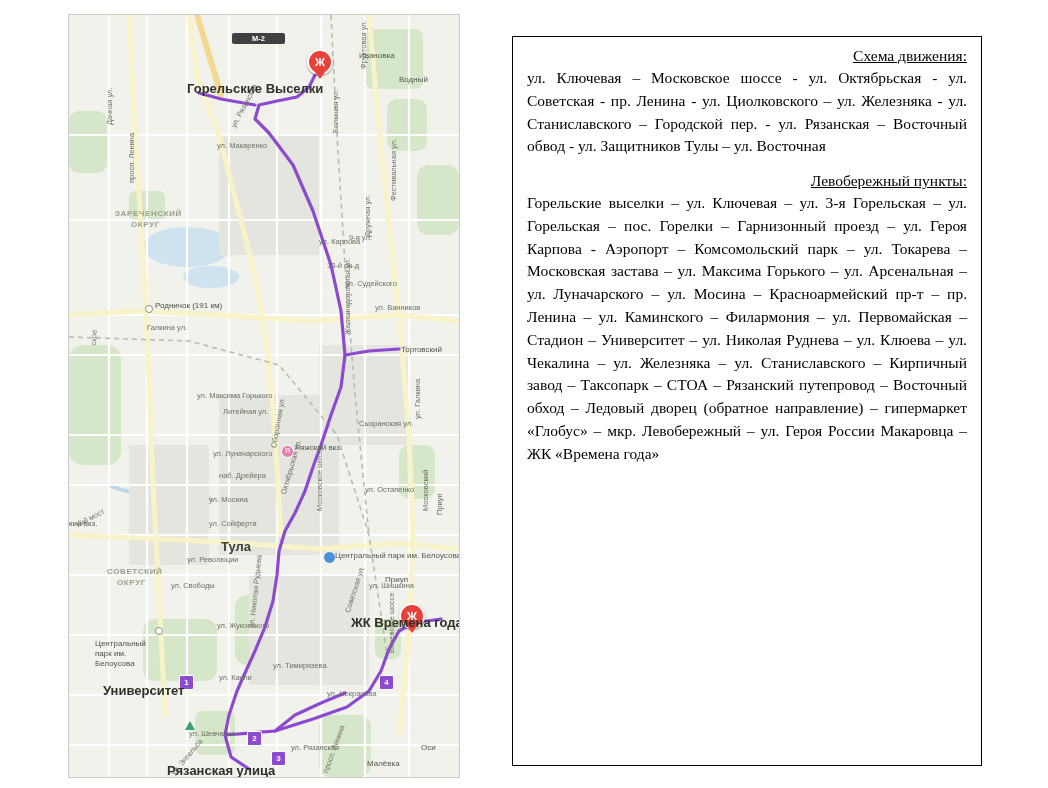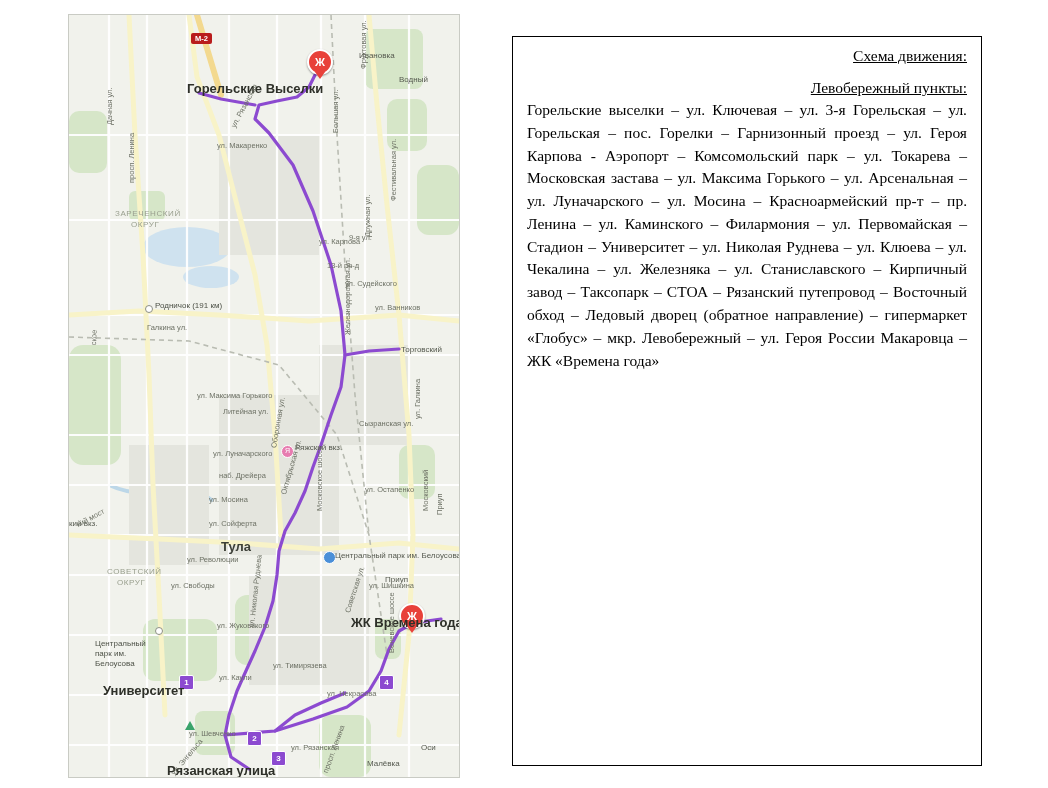--- a/index.html
+++ b/index.html
@@ -49,21 +49,21 @@
     pointer-events: none;
   }
   .lbl-road {
     font-size: 7.5px;
     color: #6d7165;
   }
   .lbl-district {
     font-size: 8px;
     letter-spacing: 0.6px;
     color: #9aa08f;
-    font-weight: 400;
+    font-weight: 700;
   }
   .lbl-place {
     font-size: 8px;
     color: #55594f;
   }
   .lbl-city {
     font-size: 13px;
     font-weight: 700;
     color: #3d4038;
   }
@@ -113,27 +113,28 @@
     border-radius: 2px;
     color: #fff;
     font-family: "Liberation Sans", sans-serif;
     font-size: 8px;
     line-height: 13px;
     text-align: center;
     font-weight: 700;
   }
   .shield {
     position: absolute;
-    background: #b91c1c;
+    background: #404040;
     color: #fff;
     font-family: "Liberation Sans", sans-serif;
     font-size: 7.5px;
     font-weight: 700;
-    padding: 1px 4px;
+    padding: 1px 20px;
     border-radius: 2px;
+    margin-left: 41px;
   }
   .poi-dot {
     position: absolute;
     width: 6px;
     height: 6px;
     border-radius: 50%;
     background: #ffffff;
     border: 1.5px solid #8c8f85;
   }
   .station-dot {
@@ -404,17 +405,18 @@
     <div class="map-label lbl-road" style="left:252px; top:756px; transform:rotate(-70deg); transform-origin:left top;">просп. Ленина</div>
     <div class="map-label lbl-road" style="left:366px; top:500px; transform:rotate(-90deg); transform-origin:left top;">Приуп</div>
     <div class="map-label lbl-road" style="left:352px; top:496px; transform:rotate(-90deg); transform-origin:left top;">Московский</div>
     <div class="map-label lbl-road" style="left:6px; top:506px; transform:rotate(-28deg); transform-origin:left top;">кий мост</div>
     <div class="map-label lbl-road" style="left:20px; top:330px; transform:rotate(-88deg); transform-origin:left top;">ское</div>
     <div class="map-label lbl-road" style="left:200px; top:432px; transform:rotate(-80deg); transform-origin:left top;">Оборонная ул.</div>
   </div>
 
   <div class="text-panel">
     <p class="heading">Схема движения:</p>
+    <p class="para routes">ул. Ключевая – Московское шоссе - ул. Октябрьская - ул. Советская - пр. Ленина - ул. Циолковского – ул. Железняка - ул. Станиславского – Городской пер. - ул. Рязанская – Восточный обвод - ул. Защитников Тулы – ул. Восточная</p>
     <p class="heading second">Левобережный пункты:</p>
     <p class="para">Горельские выселки – ул. Ключевая – ул. 3-я Горельская – ул. Горельская – пос. Горелки – Гарнизонный проезд – ул. Героя Карпова - Аэропорт – Комсомольский парк – ул. Токарева – Московская застава – ул. Максима Горького – ул. Арсенальная – ул. Луначарского – ул. Мосина – Красноармейский пр-т – пр. Ленина – ул. Каминского – Филармония – ул. Первомайская – Стадион – Университет – ул. Николая Руднева – ул. Клюева – ул. Чекалина – ул. Железняка – ул. Станиславского – Кирпичный завод – Таксопарк – СТОА – Рязанский путепровод – Восточный обход – Ледовый дворец (обратное направление) – гипермаркет «Глобус» – мкр. Левобережный – ул. Героя России Макаровца – ЖК «Времена года»</p>
   </div>
 
 </div>
 
 </body></html>

